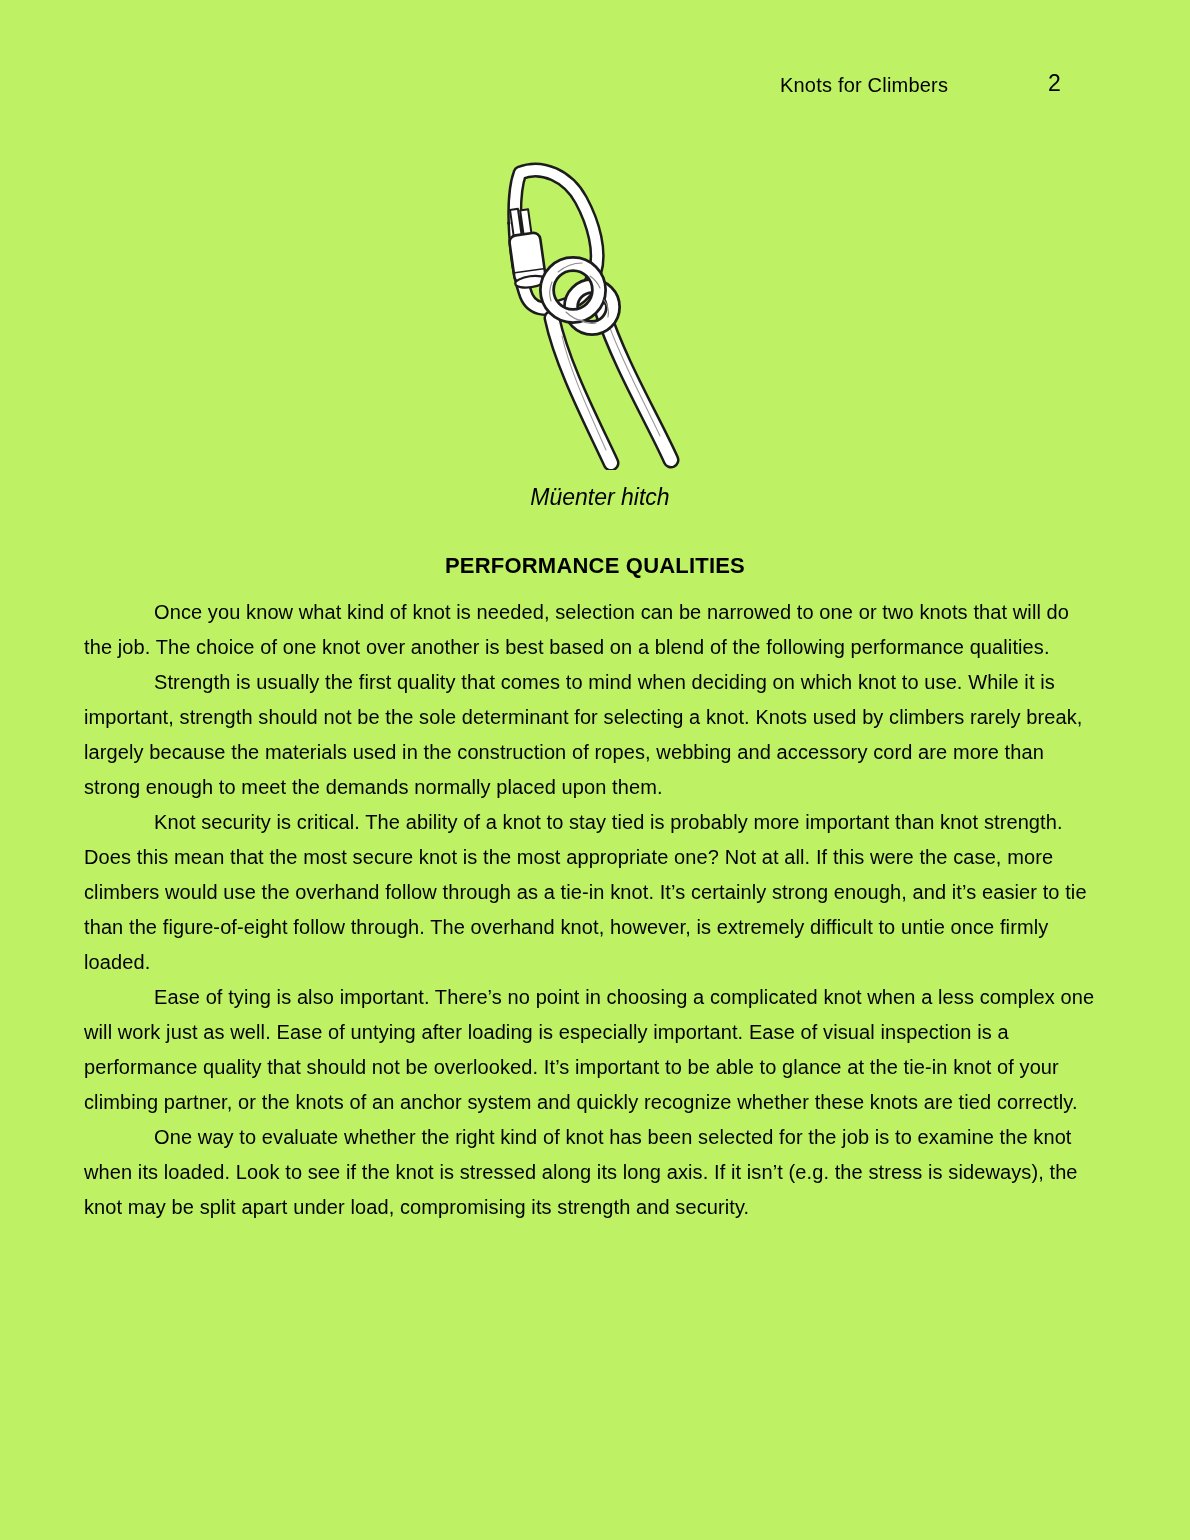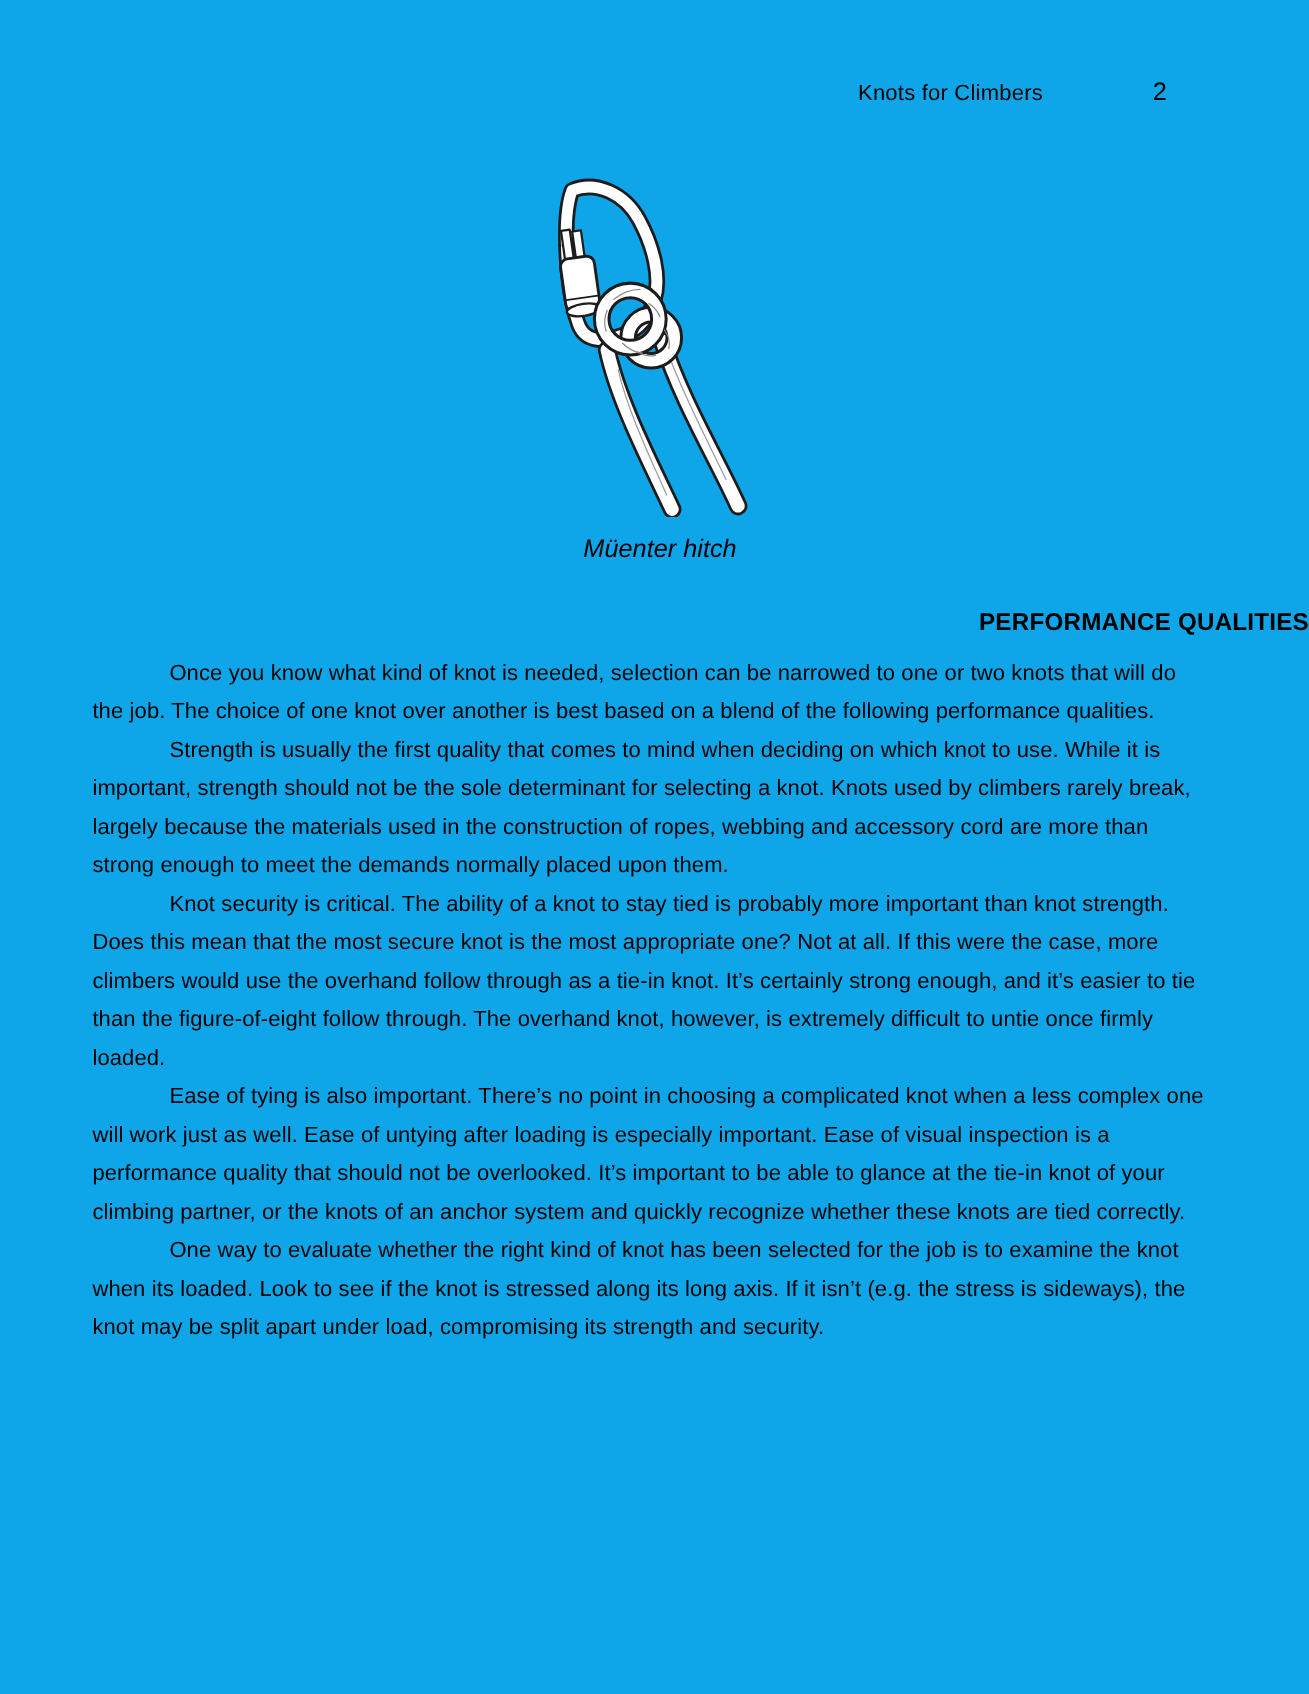--- a/index.html
+++ b/index.html
@@ -6,21 +6,21 @@
     margin: 0;
     padding: 0;
     background: #ffffff;
     font-family: "Liberation Sans", sans-serif;
     color: #000000;
   }
   .page {
     position: relative;
     width: 1190px;
     height: 1540px;
-    background: #0ea5e9;
+    background: #bef264;
     overflow: hidden;
   }
   .running-title {
     position: absolute;
     left: 780px;
     top: 74px;
     font-size: 20px;
     letter-spacing: 0.2px;
     white-space: nowrap;
   }
@@ -43,21 +43,21 @@
     font-size: 23px;
     font-style: italic;
     white-space: nowrap;
   }
   h1.section-heading {
     position: absolute;
     left: 0;
     top: 553px;
     width: 1190px;
     margin: 0;
-    text-align: right;
+    text-align: center;
     font-size: 22px;
     font-weight: bold;
     letter-spacing: 0.2px;
   }
   .article-body {
     position: absolute;
     left: 84px;
     top: 595px;
     width: 1014px;
     font-size: 20px;

